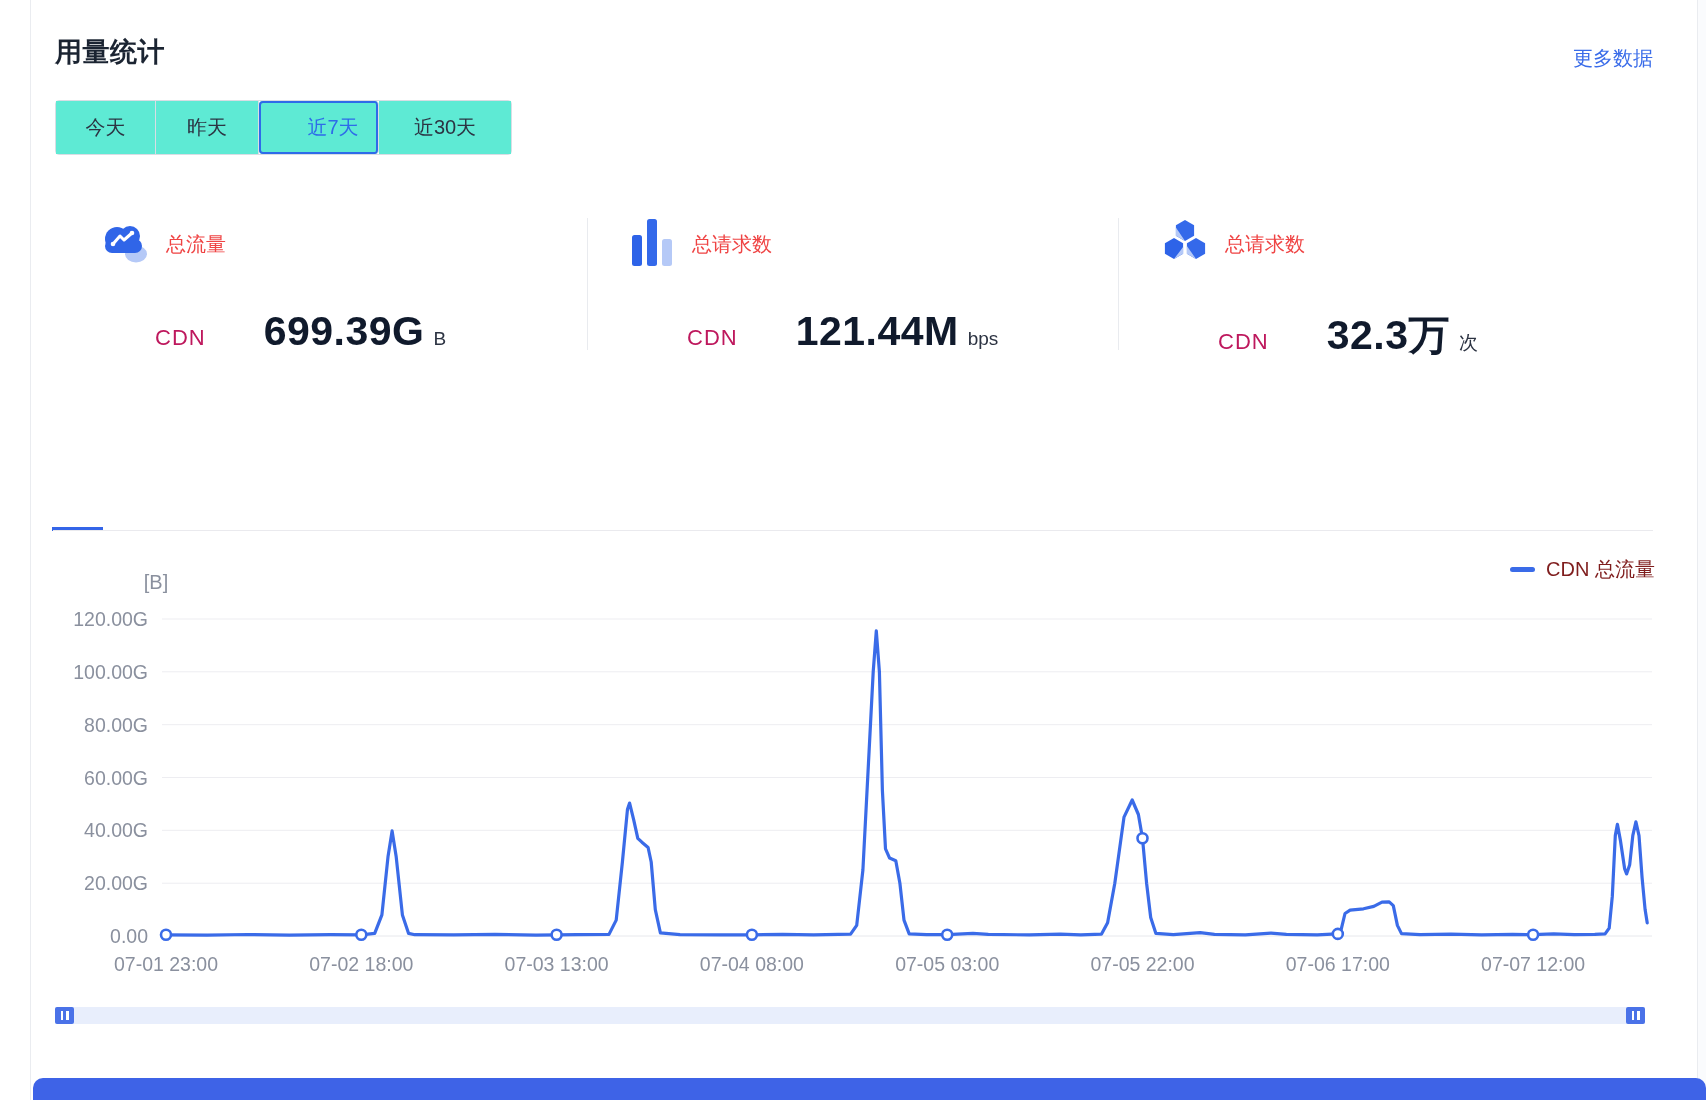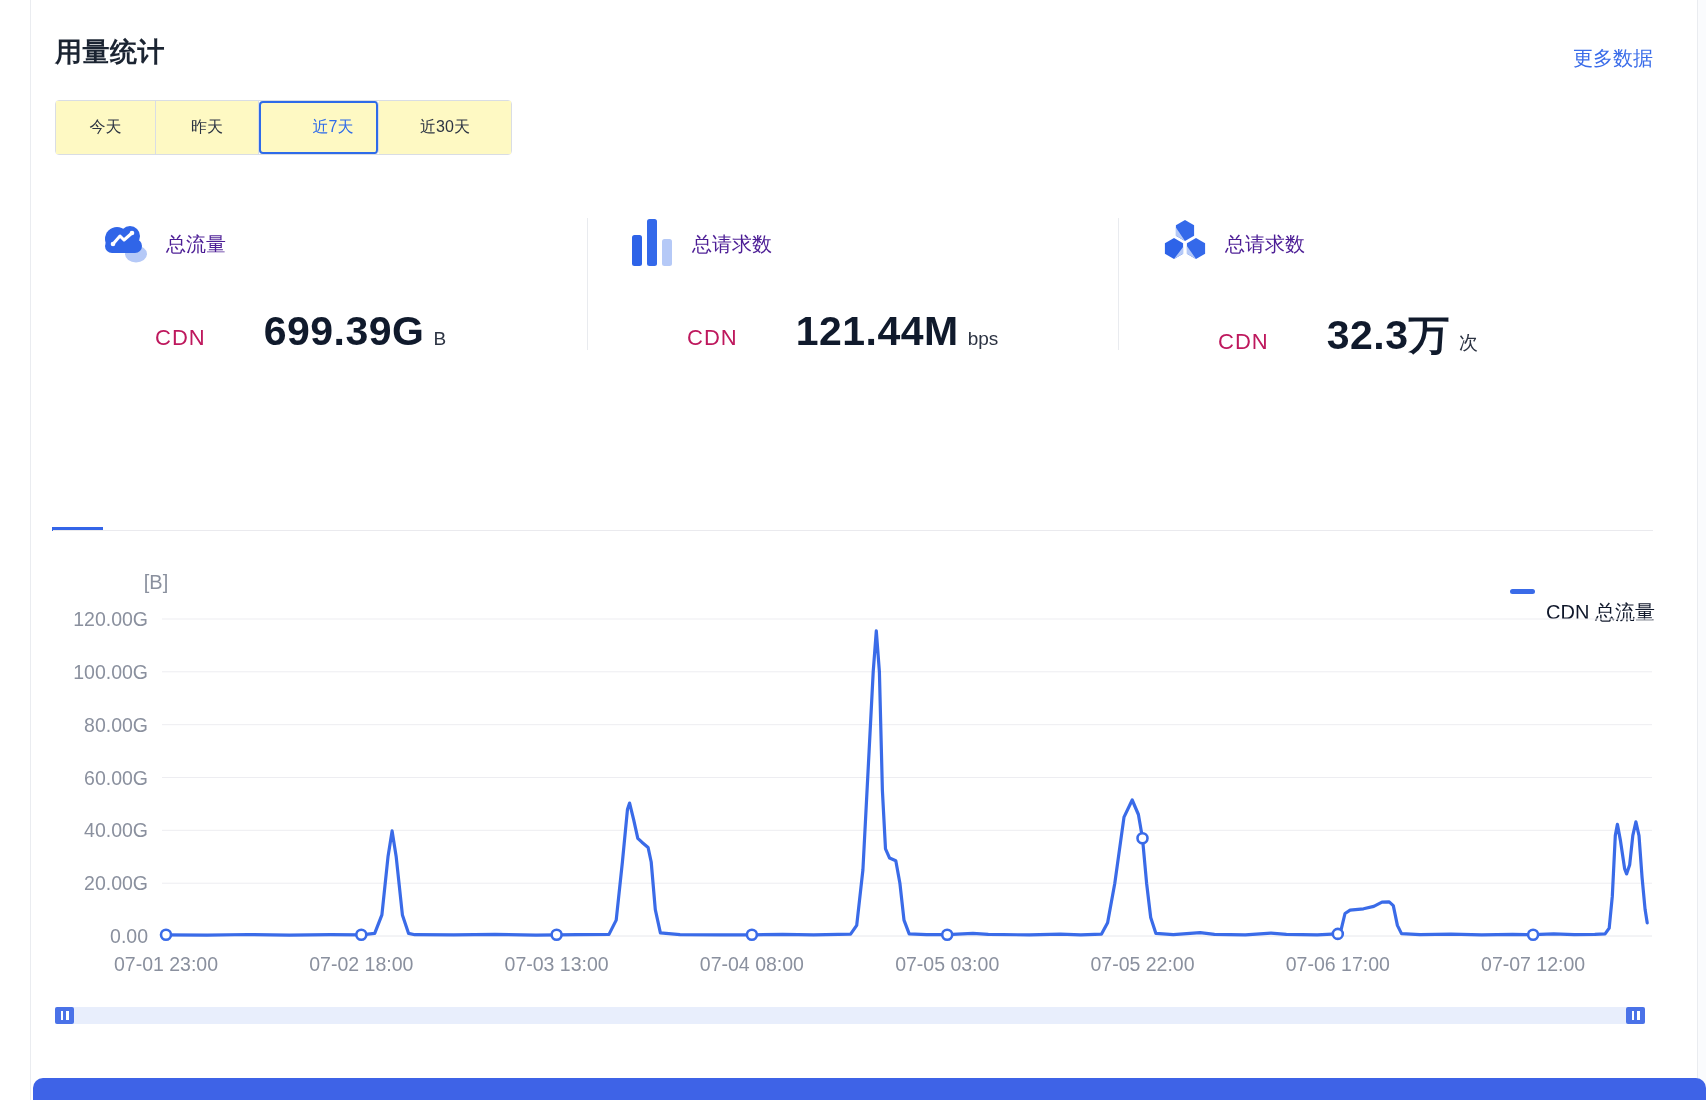--- a/index.html
+++ b/index.html
@@ -7,44 +7,44 @@
         font-family:"Liberation Sans","DejaVu Sans",sans-serif;}
   .edge{position:absolute;top:0;bottom:0;width:1px;background:#eaecf0;}
   .edge.left{left:30px;} .edge.right{left:1697px;}
   .gutter{position:absolute;left:1698px;right:0;top:0;bottom:0;background:#fafbfd;}
 
   .title{position:absolute;left:55px;top:34px;font-size:27px;font-weight:700;color:#1b2432;letter-spacing:.5px;}
   .more-link{position:absolute;top:45px;right:53px;font-size:20px;color:#3a6ce9;text-decoration:none;cursor:pointer;}
 
   .range-tabs{position:absolute;left:55px;top:100px;height:55px;display:flex;
               border:1px solid #d9dde4;border-radius:4px;background:#fff;box-sizing:border-box;}
-  .range-tab{display:flex;align-items:center;justify-content:center;font-size:16px;color:#2c3443;
-             border-right:1px solid #d9dde4;box-sizing:border-box;cursor:pointer;background:#fef9c3;}
+  .range-tab{display:flex;align-items:center;justify-content:center;font-size:20px;color:#2c3443;
+             border-right:1px solid #d9dde4;box-sizing:border-box;cursor:pointer;background:#5eead4;}
   .range-tab:last-child{border-right:none;}
   .range-tab.selected{color:#2e6be9;box-shadow:inset 0 0 0 2px #2e6be9;border-radius:4px;z-index:1;padding-left:29px;}
 
   .stats{position:absolute;left:55px;top:190px;width:1595px;height:170px;}
   .stat-card{position:absolute;top:0;height:170px;}
   .stat-divider{position:absolute;top:28px;height:132px;width:1px;background:#e9ebef;}
   .stat-head{position:absolute;left:45px;top:30px;height:48px;display:flex;align-items:center;gap:18px;}
-  .stat-label{font-size:20px;color:#4c1d95;}
+  .stat-label{font-size:20px;color:#ef4444;}
   .stat-row{position:absolute;left:100px;top:118px;display:flex;align-items:baseline;}
   .stat-product{font-size:22px;color:#be185d;font-weight:500;letter-spacing:1px;}
   .stat-value{margin-left:58px;font-size:41px;font-weight:700;color:#101a2c;letter-spacing:.5px;}
   .stat-unit{margin-left:9px;font-size:19px;color:#2c3342;}
 
   .chart-tabs{position:absolute;left:52px;top:436px;display:flex;gap:68px;}
   .chart-tab{font-size:21px;color:#222a38;cursor:pointer;}
   .chart-tab.selected{color:#3a6ce9;}
   .tab-underline{position:absolute;left:52px;top:527px;width:51px;height:4px;background:#3465e8;}
   .tab-baseline{position:absolute;left:53px;top:530px;width:1600px;height:1px;background:#eaeaee;}
 
   .legend{position:absolute;top:556px;right:51px;display:flex;align-items:center;gap:11px;}
   .legend-dash{width:25px;height:5px;border-radius:2.5px;background:#3a6be8;}
-  .legend-label{font-size:20px;color:#0f172a;margin-top:43px;}
+  .legend-label{font-size:20px;color:#7f1d1d;}
 
   #chart{position:absolute;left:0;top:540px;}
 
   .brush{position:absolute;left:55px;top:1007px;width:1590px;height:17px;background:#e8eefc;border-radius:2px;}
   .brush-handle{position:absolute;top:0;width:19px;height:17px;background:#4a72e8;border-radius:2px;
                 display:flex;align-items:center;justify-content:center;gap:3px;cursor:ew-resize;}
   .brush-handle.left{left:0;} .brush-handle.right{right:0;}
   .brush-handle .bar{width:2.5px;height:9px;background:#fff;}
 
   .bottom-bar{position:absolute;left:33px;right:0;top:1078px;height:22px;background:#3e63e7;border-radius:10px 10px 0 0;}

